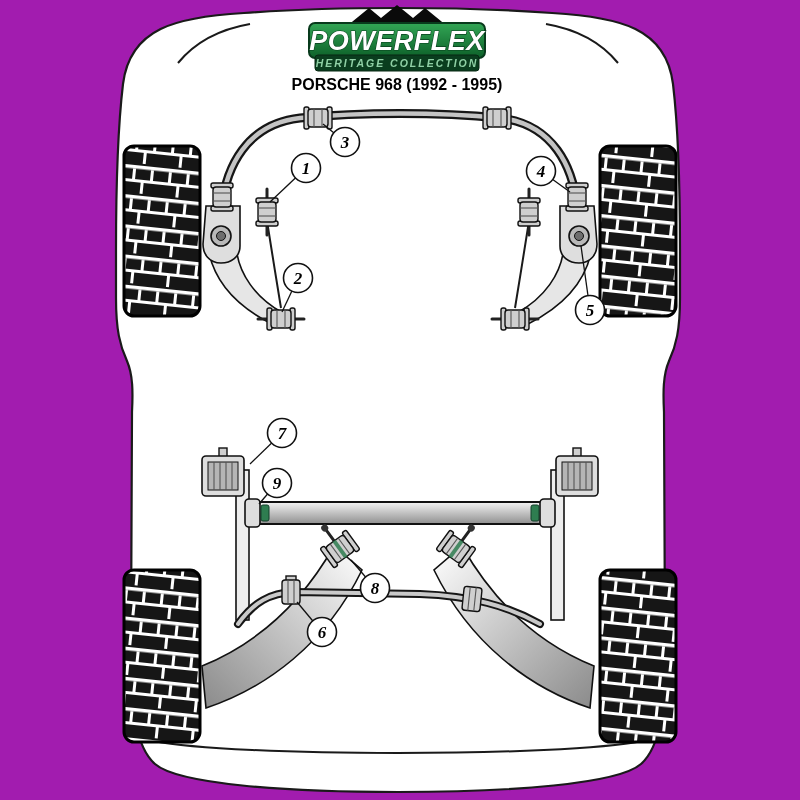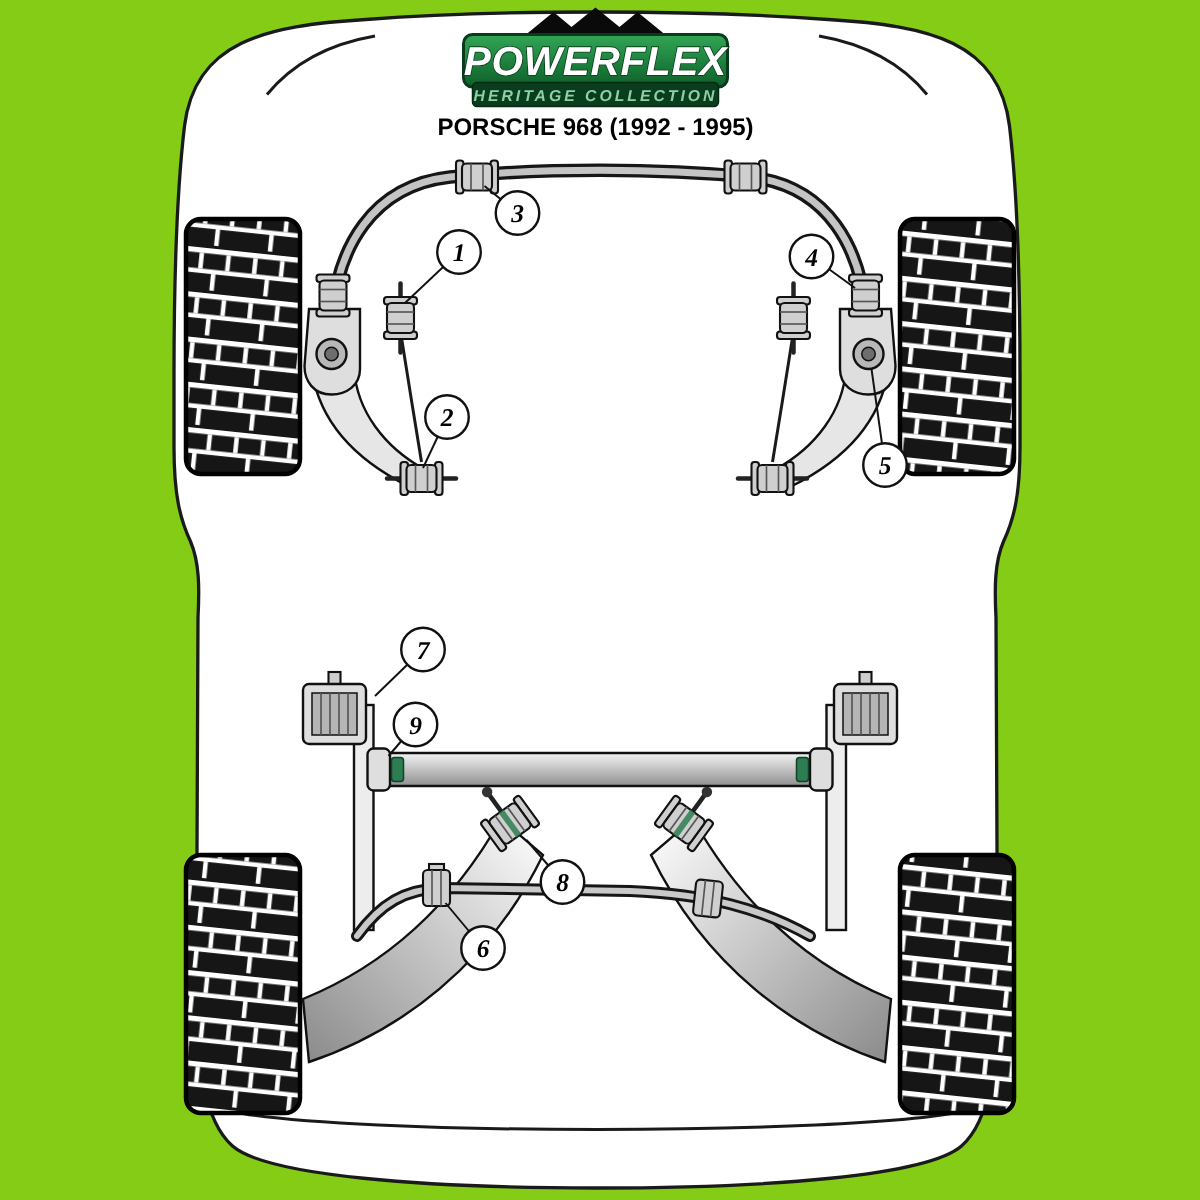--- a/index.html
+++ b/index.html
@@ -1,16 +1,16 @@
 <!DOCTYPE html>
 <html><head>
 <meta charset="utf-8">
 <style>
   html,body{margin:0;padding:0;background:#fff;}
-  .stage{position:relative;width:800px;height:800px;background:#84cc16;overflow:hidden;}
+  .stage{position:relative;width:800px;height:800px;background:#a21caf;overflow:hidden;}
   svg{display:block;}
   .body-outline{fill:#ffffff;stroke:#1a1a1a;stroke-width:2.2;}
   .thin{fill:none;stroke:#1a1a1a;stroke-width:2;}
   .tire{fill:url(#tread);stroke:#000;stroke-width:3;}
   .part{fill:#cfcfcf;stroke:#111;stroke-width:1.4;}
   .gray-part{fill:#dedede;stroke:#111;stroke-width:1.6;}
   .plate{fill:#ededed;stroke:#111;stroke-width:1.6;}
   .rib{stroke:#555;stroke-width:1.1;fill:none;}
   .bolt{stroke:#222;stroke-width:3;fill:none;stroke-linecap:round;}
   .bar-under{fill:none;stroke:#161616;stroke-width:9;stroke-linecap:round;}

